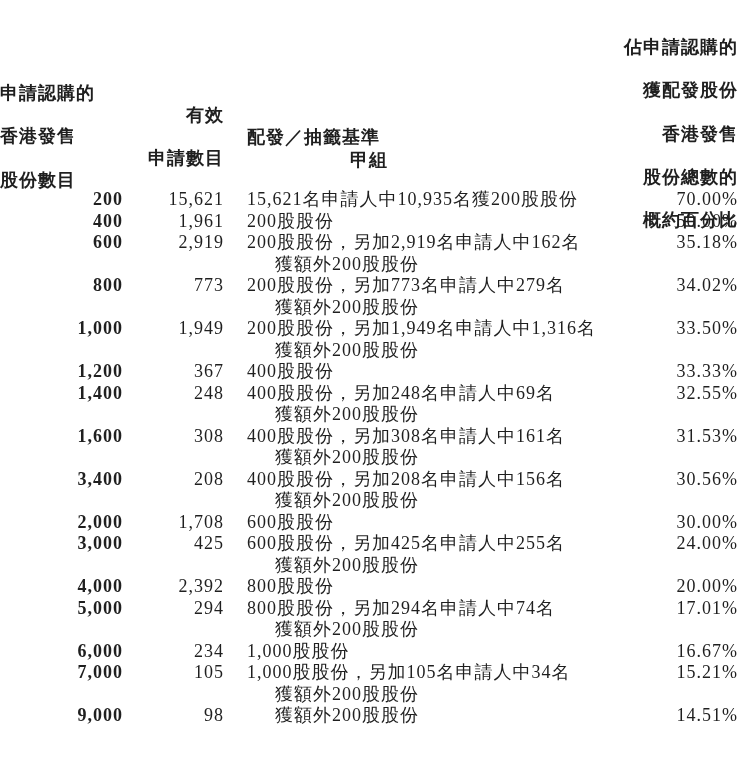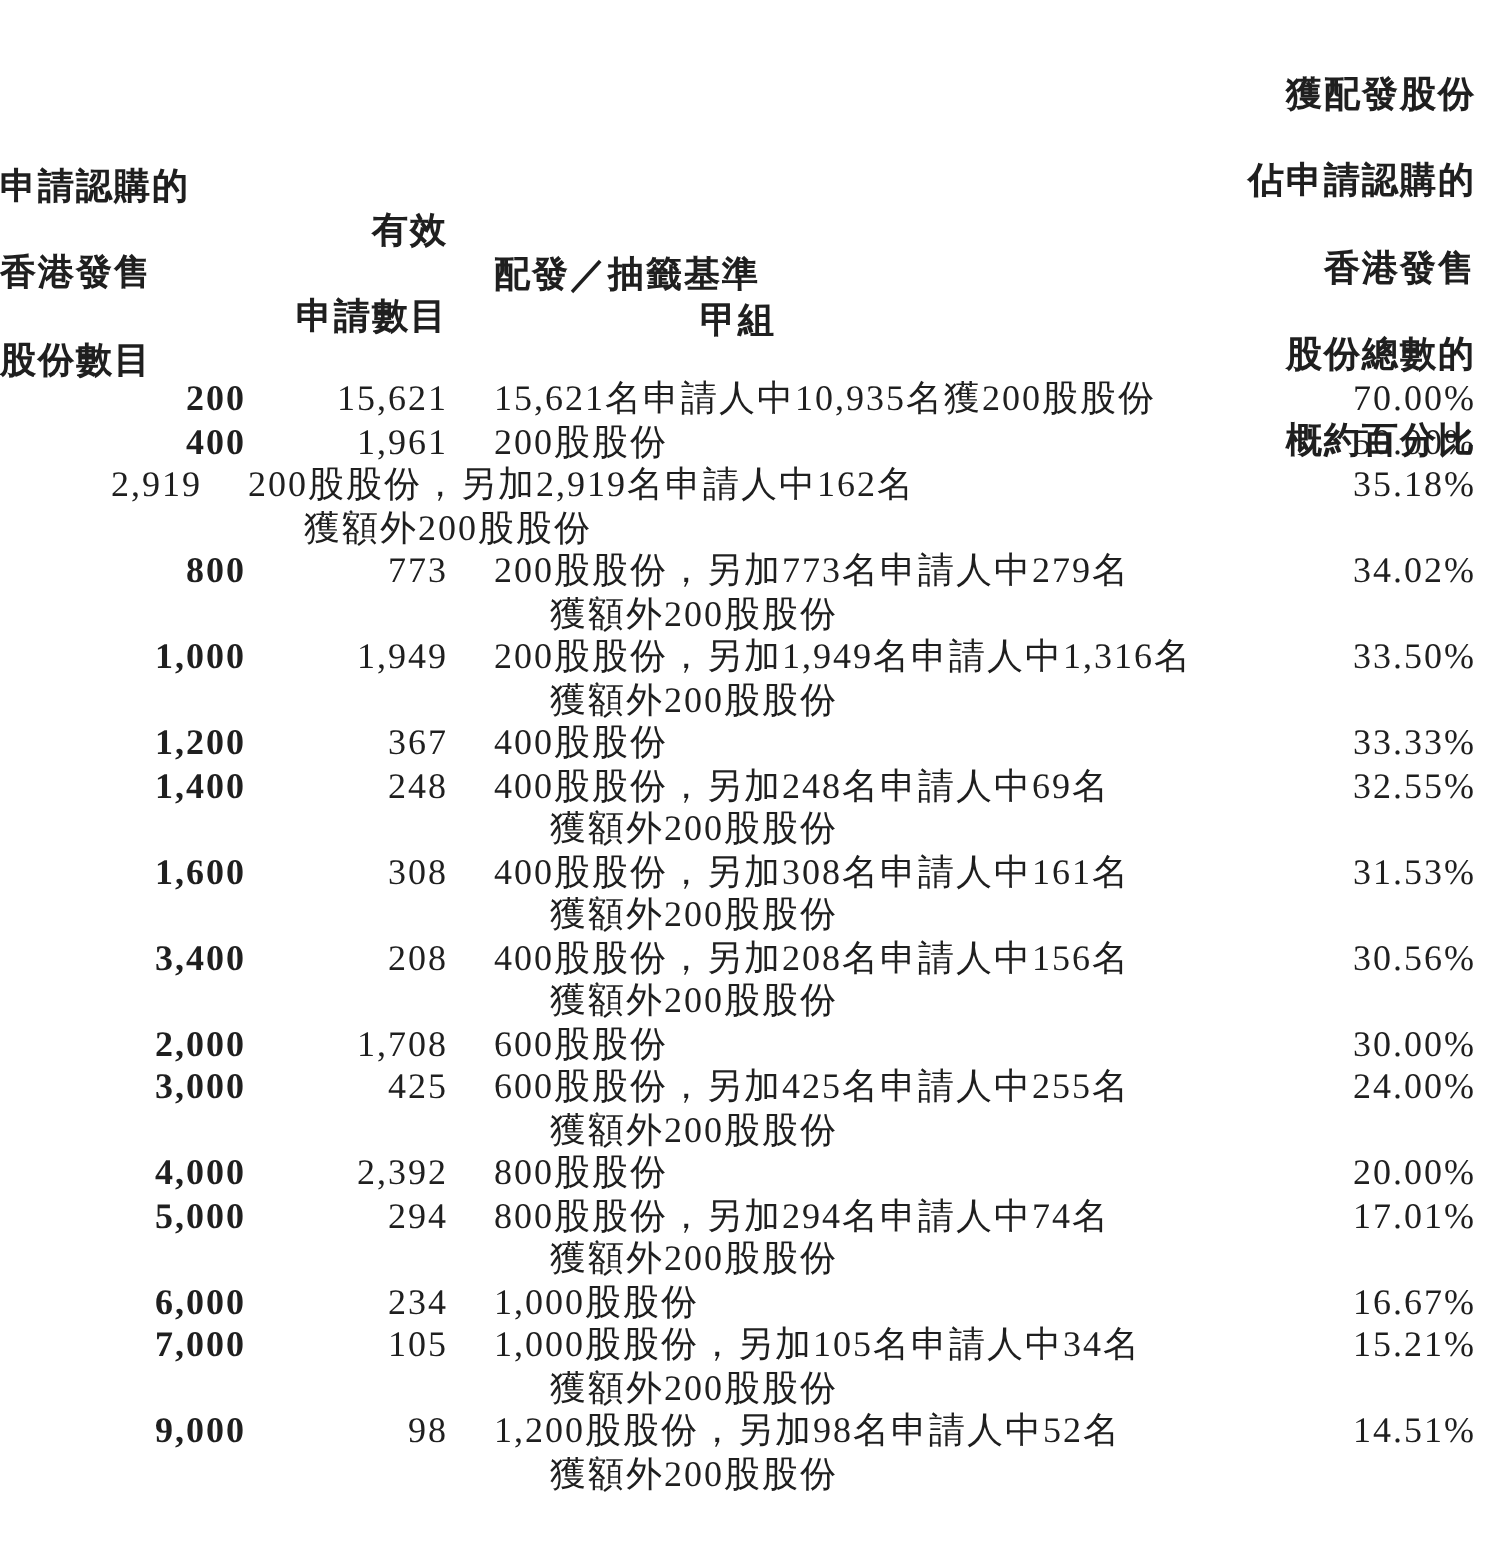--- a/index.html
+++ b/index.html
@@ -70,22 +70,22 @@
   <div class="hdr hdr-col3">
     <div>配發／抽籤基準</div>
   </div>
 
   <div class="hdr hdr-col2">
     <div>有效</div>
     <div>申請數目</div>
   </div>
 
   <div class="hdr hdr-col4">
+    <div>佔申請認購的</div>
     <div>獲配發股份</div>
-    <div>佔申請認購的</div>
     <div>香港發售</div>
     <div>股份總數的</div>
     <div>概約百分比</div>
   </div>
 
   <div class="group-label">甲組</div>
 
   <div class="table">
     <div class="t-row">
       <div class="c1">200</div>
@@ -99,20 +99,21 @@
     <div class="t-row">
       <div class="c1">400</div>
       <div class="c2">1,961</div>
       <div class="c3">
           <div class="basis-line">200股股份</div>
         </div>
       <div class="c4">50.00%</div>
     </div>
 
     <div class="t-row">
+      <div class="c1">600</div>
       <div class="c2">2,919</div>
       <div class="c3">
           <div class="basis-line">200股股份，另加2,919名申請人中162名</div>
           <div class="basis-line cont">獲額外200股股份</div>
         </div>
       <div class="c4">35.18%</div>
     </div>
 
     <div class="t-row">
       <div class="c1">800</div>
@@ -228,20 +229,19 @@
           <div class="basis-line cont">獲額外200股股份</div>
         </div>
       <div class="c4">15.21%</div>
     </div>
 
 
     <div class="t-row">
       <div class="c1">9,000</div>
       <div class="c2">98</div>
       <div class="c3">
-          <div class="basis-line">1,200股股份，另加98名申請人中52名</div>
           <div class="basis-line cont">獲額外200股股份</div>
         </div>
       <div class="c4">14.51%</div>
     </div>
   </div>
 
 </div>
 
 </body></html>

